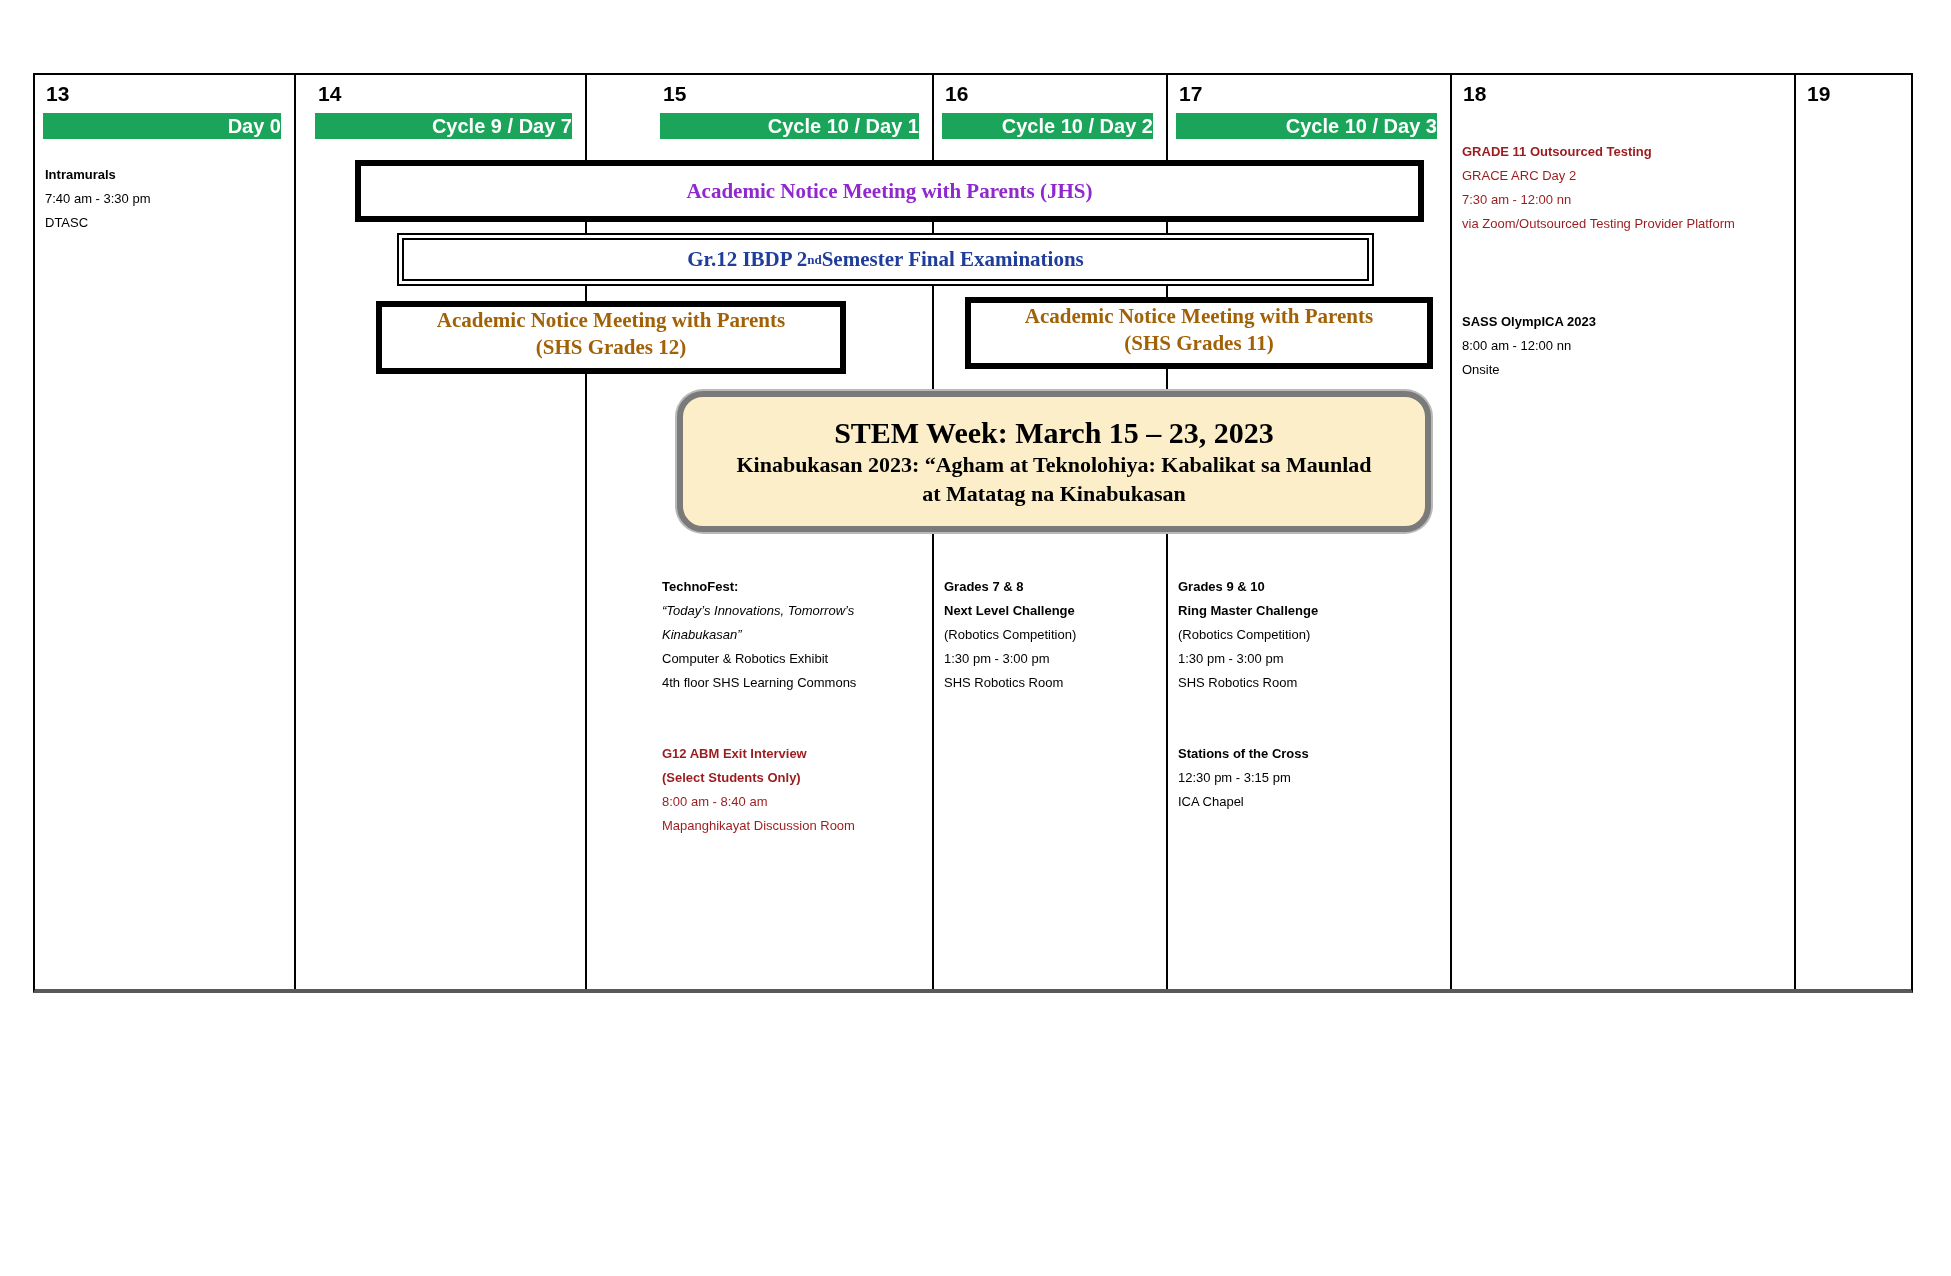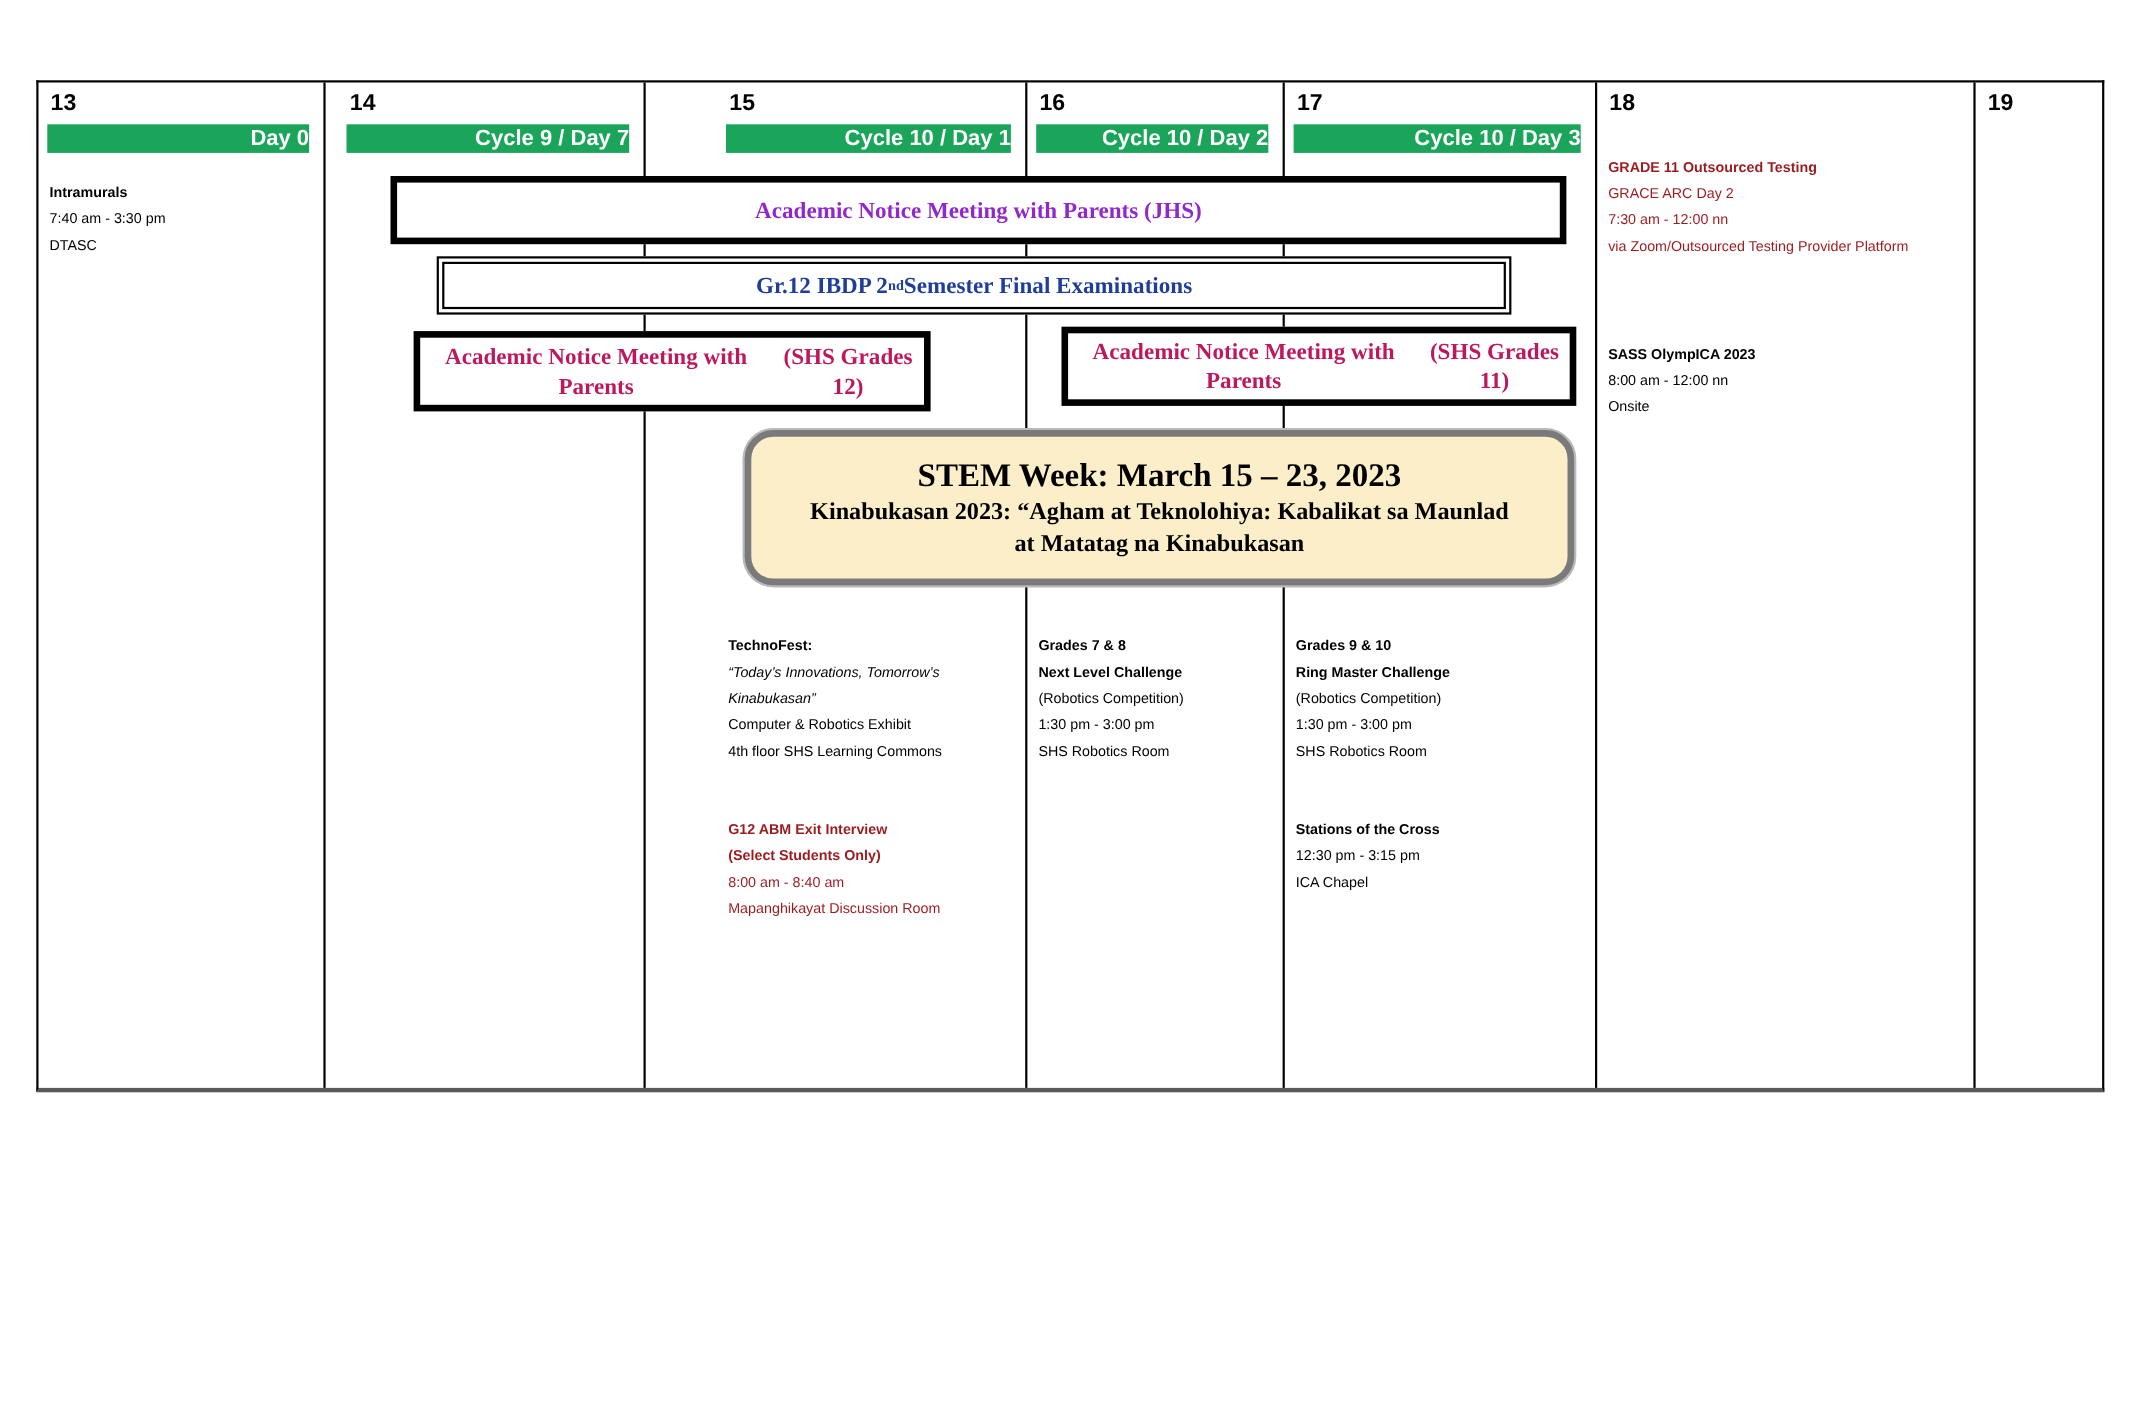--- a/index.html
+++ b/index.html
@@ -31,22 +31,22 @@
     color:#9128CE;font-weight:bold;font-size:21px;
   }
   .banner-ibdp{left:362px;top:158px;width:977px;height:53px;border:2px solid #000;padding:3px;}
   .banner-ibdp .inner{
     border:2px solid #000;height:100%;box-sizing:border-box;
     display:flex;align-items:center;justify-content:center;
     color:#1F3D9B;font-weight:bold;font-size:21px;
   }
   .banner-ibdp sup{font-size:13px;line-height:0;}
   .banner-shs{
-    border:6px solid #000;display:flex;flex-direction:row;align-items:center;justify-content:center;
-    color:#be185d;font-weight:bold;font-size:21px;line-height:27px;text-align:center;
+    border:6px solid #000;display:flex;flex-direction:column;align-items:center;
+    color:#a16207;font-weight:bold;font-size:21px;line-height:27px;text-align:center;
   }
   .banner-shs12{left:341px;top:226px;width:470px;height:73px;}
   .banner-shs11{left:930px;top:222px;width:468px;height:72px;}
   .banner-stem{
     left:642px;top:316px;width:754px;height:141px;background:#FBEEC8;
     border:6px solid #7A7A7A;border-radius:26px;box-shadow:0 0 0 2px #b9b9b9;
     display:flex;flex-direction:column;align-items:center;justify-content:center;
     text-align:center;font-weight:bold;
   }
   .stem-title{font-size:30px;line-height:34px;}

